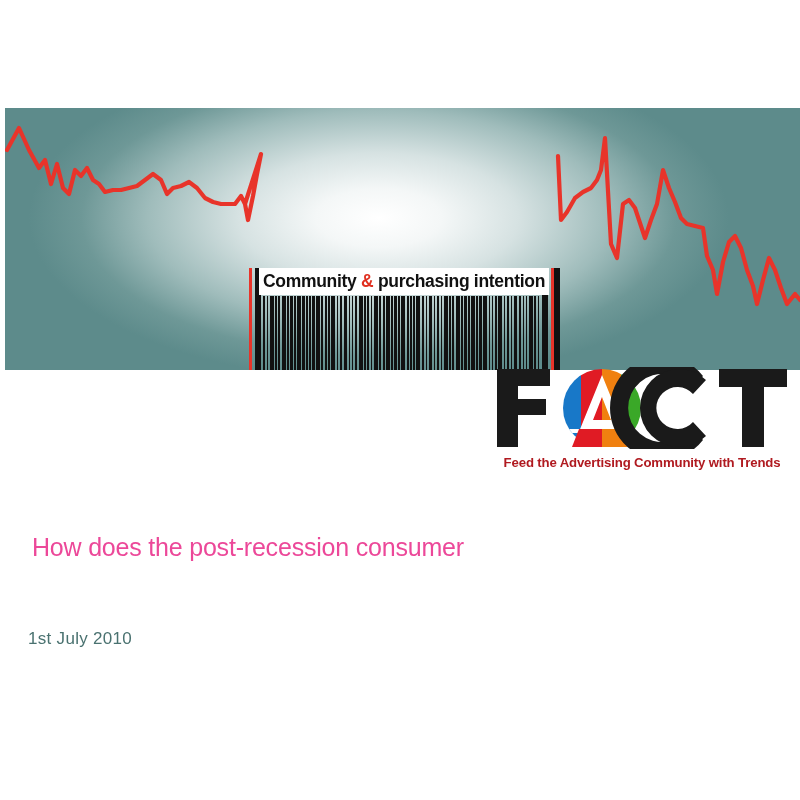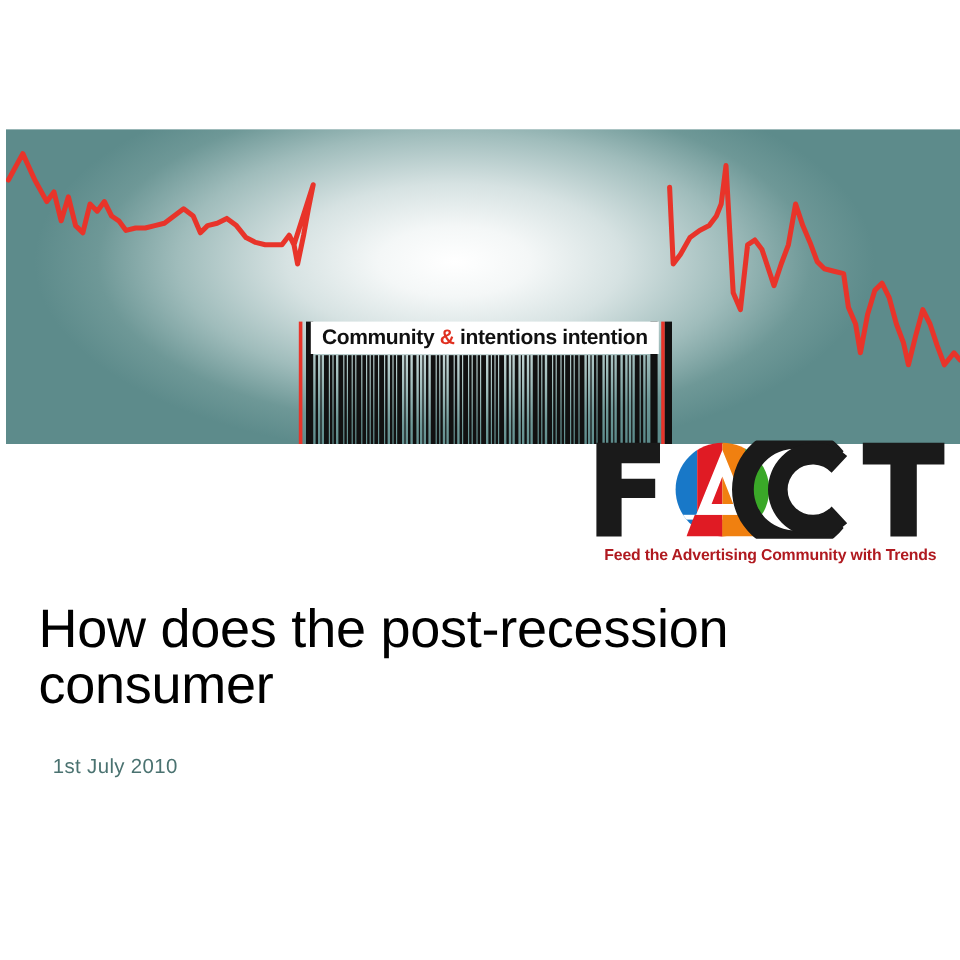--- a/index.html
+++ b/index.html
@@ -125,32 +125,32 @@
     font-weight: bold;
     font-size: 13.2px;
     letter-spacing: -0.15px;
     white-space: nowrap;
   }
 
   
   #title {
     position: absolute;
     left: 32px;
-    top: 500px;
+    top: 524px;
     width: 740px;
-    color: #000000;
+    color: #ec4899;
     font-family: "Liberation Sans", sans-serif;
     font-weight: normal;
-    font-size: 45px;
+    font-size: 25px;
     line-height: 47px;
     letter-spacing: -0.2px;
   }
   #date {
     position: absolute;
-    left: 44px;
+    left: 28px;
     top: 629px;
     color: #4a7270;
     font-family: "Liberation Sans", sans-serif;
     font-weight: normal;
     font-size: 17px;
     letter-spacing: 0.3px;
   }
 </style>
 </head>
 <body>
@@ -166,21 +166,21 @@
       <polyline fill="none" stroke="#e8342a" stroke-width="4.2" stroke-linejoin="round" stroke-linecap="round" points="553,48 556,112 562,104 570,90 578,84 586,80 592,72 596,62 600,30 606,136 612,150 618,96 624,92 630,100 636,118 640,130 646,112 652,96 658,62 664,80 670,94 676,110 682,116 690,118 698,120 702,148 708,162 712,186 718,154 724,134 730,128 736,140 742,162 748,178 752,196 758,172 764,150 770,162 776,180 782,196 790,186 795,192"></polyline>
     </svg>
 
     <div id="barcode-block">
       <div class="bc-red left"></div>
       <div class="bc-red right"></div>
       <div class="bc-black-guard g1"></div>
       <div class="bc-black-guard g2"></div>
       <div class="bc-black-guard g3"></div>
 
-      <div id="barcode-label"><span>Community </span><span class="amp">&amp;</span><span> intentions intention</span></div>
+      <div id="barcode-label"><span>Community </span><span class="amp">&amp;</span><span> purchasing intention</span></div>
 
       <div id="bars">
           <span style="left: 0px; width: 2.27869px; background: rgb(17, 17, 17);"></span>
           <span style="left: 3.79781px; width: 1.51913px; background: rgb(17, 17, 17);"></span>
           <span style="left: 6.83607px; width: 3.79781px; background: rgb(17, 17, 17);"></span>
           <span style="left: 12.153px; width: 1.51913px; background: rgb(17, 17, 17);"></span>
           <span style="left: 15.1913px; width: 2.27869px; background: rgb(17, 17, 17);"></span>
           <span style="left: 18.9891px; width: 3.79781px; background: rgb(17, 17, 17);"></span>
           <span style="left: 24.306px; width: 1.51913px; background: rgb(17, 17, 17);"></span>
           <span style="left: 27.3443px; width: 2.27869px; background: rgb(17, 17, 17);"></span>

